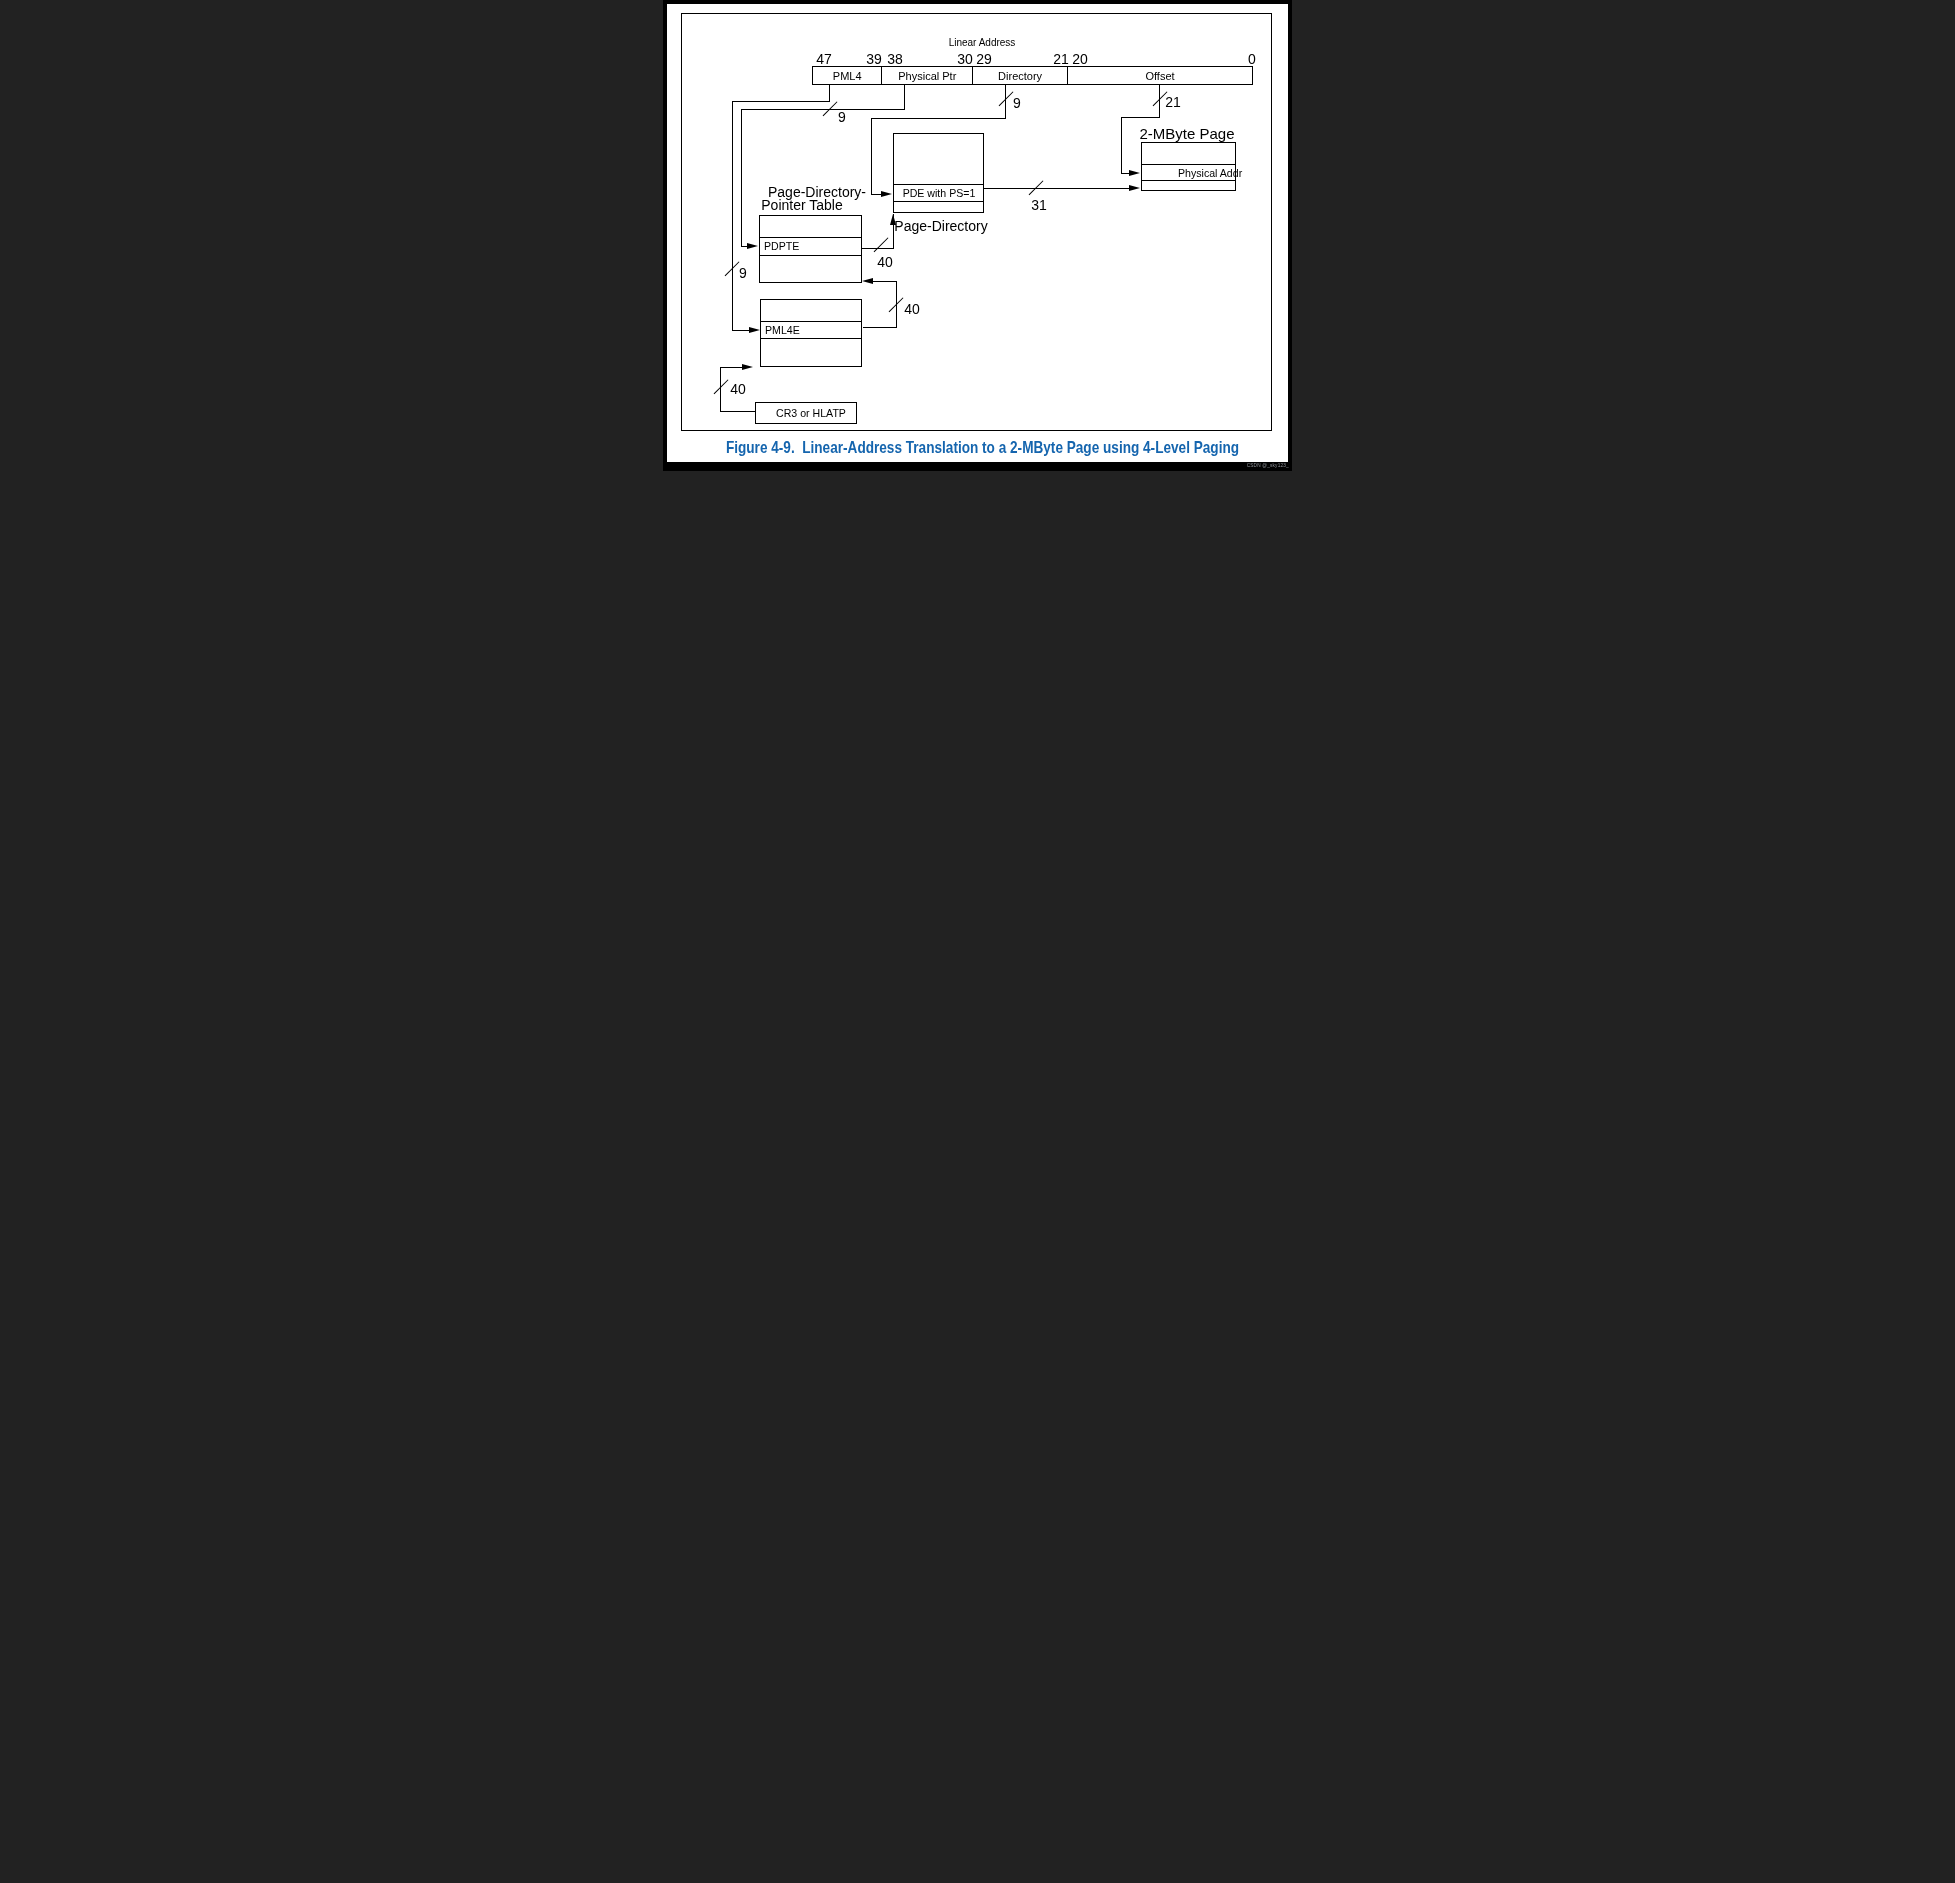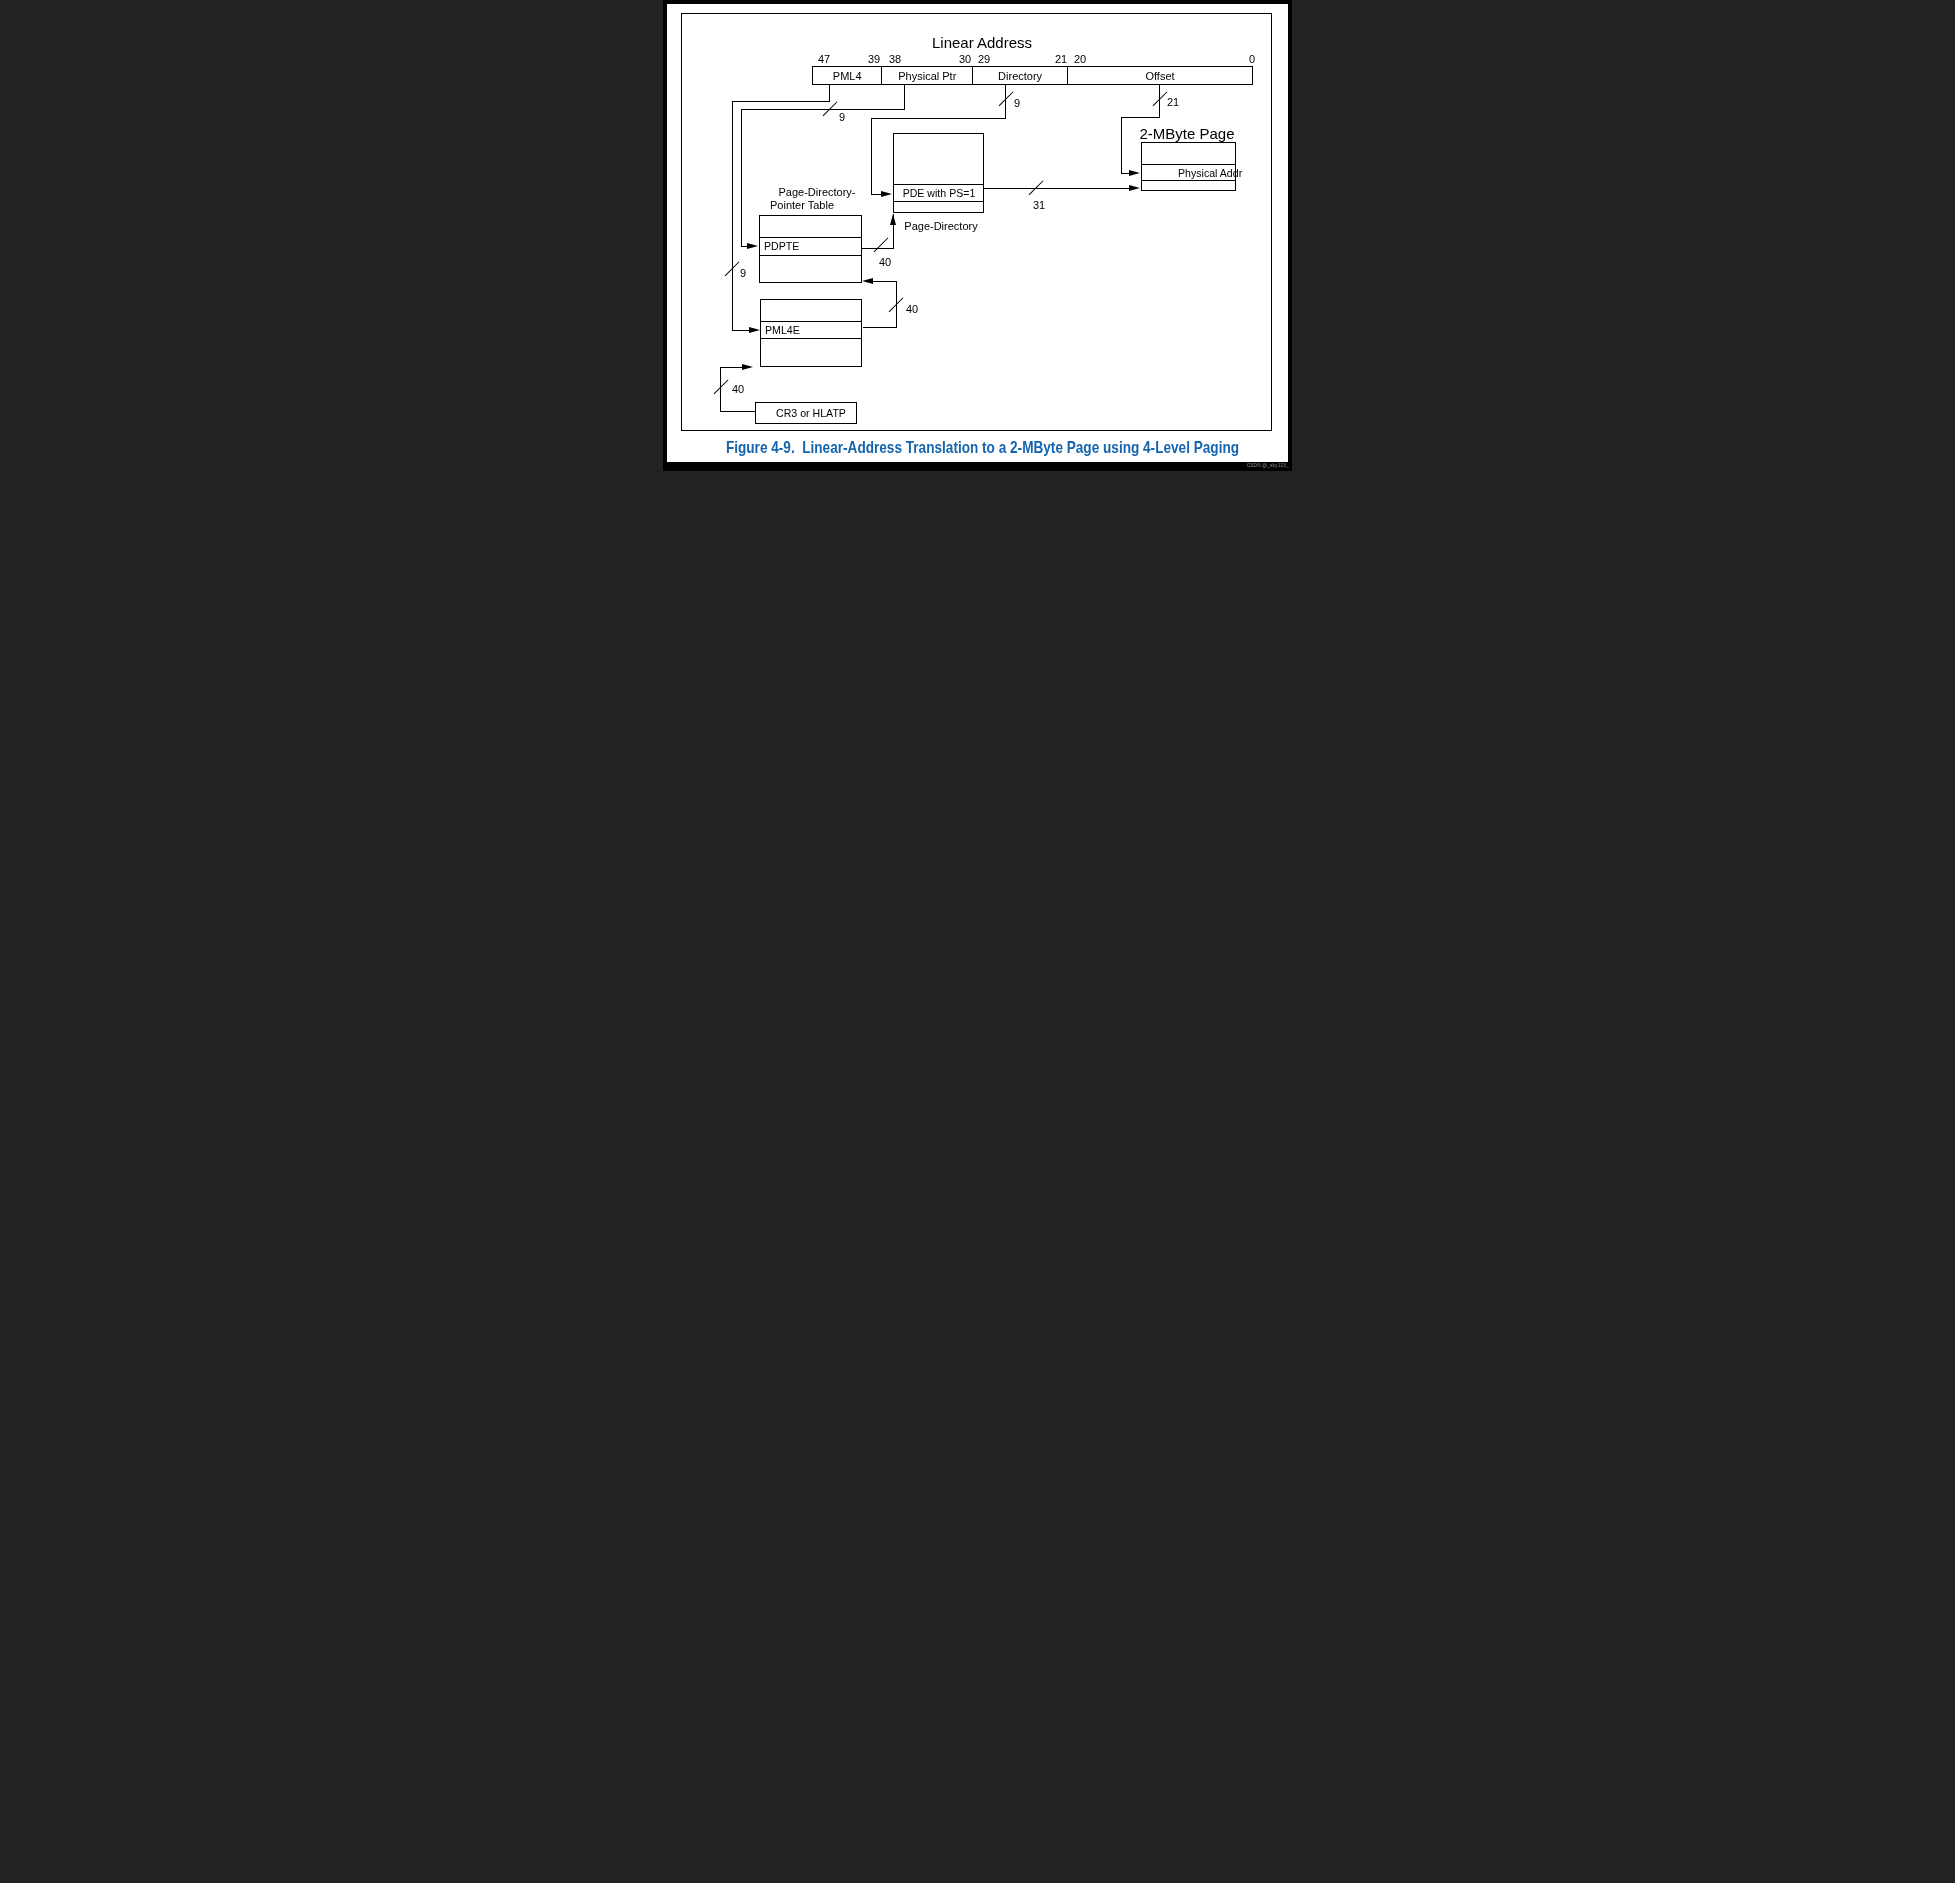--- a/index.html
+++ b/index.html
@@ -23,23 +23,23 @@
   
   .wire{position:absolute;background:#000;}
   
   .ar{position:absolute;width:0;height:0;}
   .ar-right{border-top:3.5px solid transparent;border-bottom:3.5px solid transparent;border-left:11.7px solid #000;}
   .ar-left{border-top:3.5px solid transparent;border-bottom:3.5px solid transparent;border-right:11.7px solid #000;}
   .ar-up{border-left:3.5px solid transparent;border-right:3.5px solid transparent;border-bottom:11px solid #000;}
   
   .slash{position:absolute;width:1.2px;height:20.3px;background:#000;transform:translate(-50%,-50%) rotate(45deg);}
   
-  .txt{position:absolute;font-size:11px;line-height:1;white-space:nowrap;}
+  .txt{position:absolute;font-size:14px;line-height:1;white-space:nowrap;}
   .ctr{transform:translate(-50%,-50%);}
-  .diagram-title{position:absolute;font-size:15px;white-space:nowrap;transform:translate(-50%,-50%);}
+  .diagram-title{position:absolute;font-size:10px;white-space:nowrap;transform:translate(-50%,-50%);}
   
   .labox{
     position:absolute;left:149px;top:66px;width:441px;height:19px;
     border:0.8px solid #000;border-top-width:1.2px;border-bottom-width:1.2px;
     box-sizing:border-box;display:flex;
   }
   .lacell{
     display:flex;align-items:center;justify-content:center;
     font-size:11px;border-right:0.8px solid #000;box-sizing:border-box;
     white-space:nowrap;

